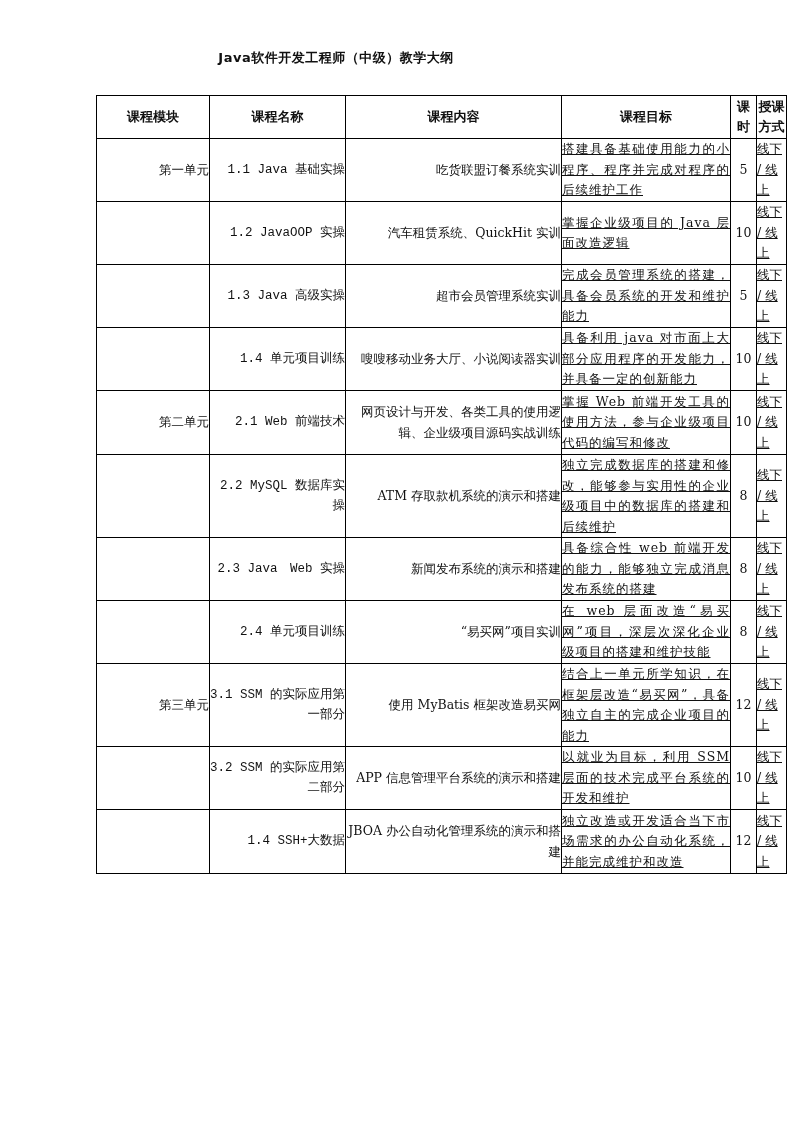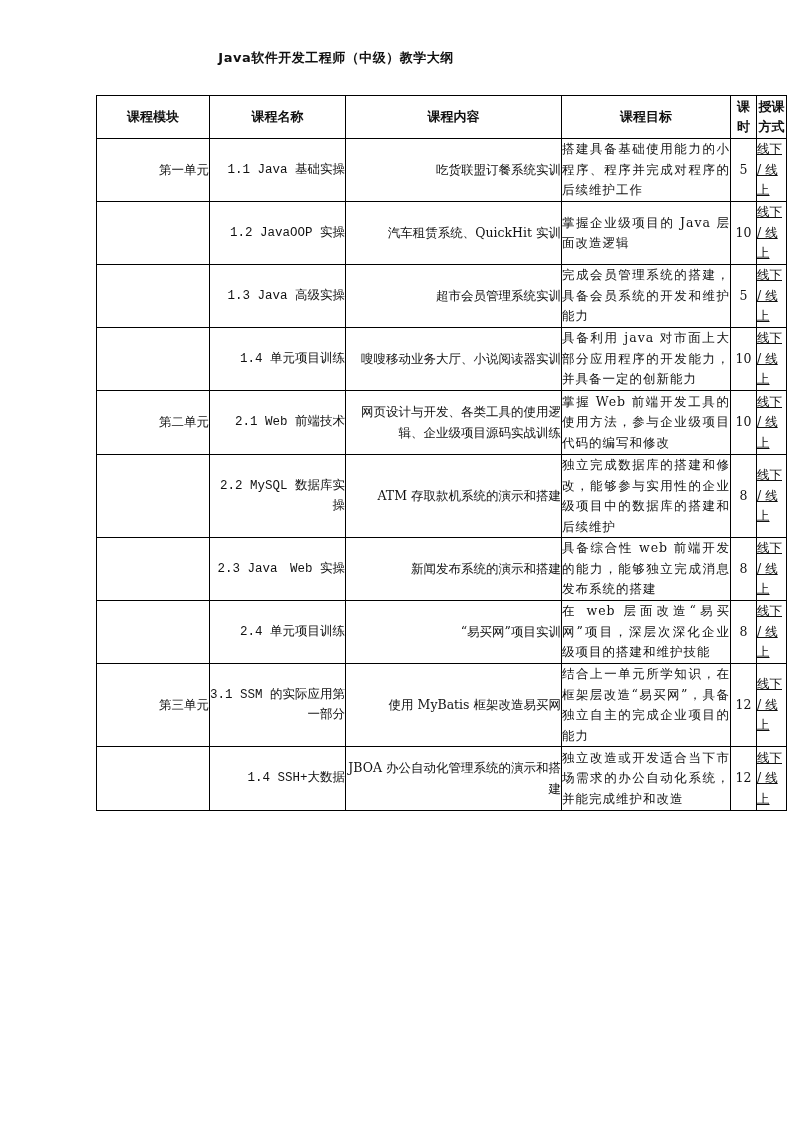--- a/index.html
+++ b/index.html
@@ -18,21 +18,21 @@
     border: 1.5px solid #000; padding: 0; vertical-align: middle;
     line-height: 20.5px;
   }
   table.outline th {
     font-family: "DejaVu Sans", "Liberation Sans", sans-serif; font-weight: bold; font-size: 13px; text-align: center; height: 42px;
   }
   th.narrow { line-height: 21px; font-size: 13px; }
   td.module { text-align: right; }
   td.name { text-align: right; padding-left: 0; font-family: Liberation Mono, monospace; }
   td.content { text-align: right; }
-  td.goal { text-align: justify; letter-spacing: 1px; }
+  td.goal { text-align: justify; letter-spacing: 1px; text-decoration: underline; }
   td.hours { text-align: center; }
   td.mode { text-align: left; line-height: 20.5px; }
   .mode-line2 { display: block; text-decoration: underline; }
 </style>
 </head>
 <body>
 
 <div class="title">Java软件开发工程师（中级）教学大纲</div>
 
 <table class="outline">
@@ -171,20 +171,32 @@
     <td class="content">使用 MyBatis 框架改造易买网</td>
     <td class="goal">结合上一单元所学知识，在框架层改造“易买网”，具备独立自主的完成企业项目的能力</td>
     <td class="hours">12</td>
     <td class="mode">
       <span class="mode-line2">线下</span>
       <span class="mode-line2">/ 线</span>
       <span class="mode-line2">上</span>
     </td>
   </tr>
 
+  <tr style="height: 63px;">
+    <td class="module"></td>
+    <td class="name">3.2 SSM 的实际应用第二部分</td>
+    <td class="content">APP 信息管理平台系统的演示和搭建</td>
+    <td class="goal">以就业为目标，利用 SSM 层面的技术完成平台系统的开发和维护</td>
+    <td class="hours">10</td>
+    <td class="mode">
+      <span class="mode-line2">线下</span>
+      <span class="mode-line2">/ 线</span>
+      <span class="mode-line2">上</span>
+    </td>
+  </tr>
 
   <tr style="height: 64px;">
     <td class="module"></td>
     <td class="name">1.4 SSH+大数据</td>
     <td class="content">JBOA 办公自动化管理系统的演示和搭建</td>
     <td class="goal">独立改造或开发适合当下市场需求的办公自动化系统，并能完成维护和改造</td>
     <td class="hours">12</td>
     <td class="mode">
       <span class="mode-line2">线下</span>
       <span class="mode-line2">/ 线</span>

